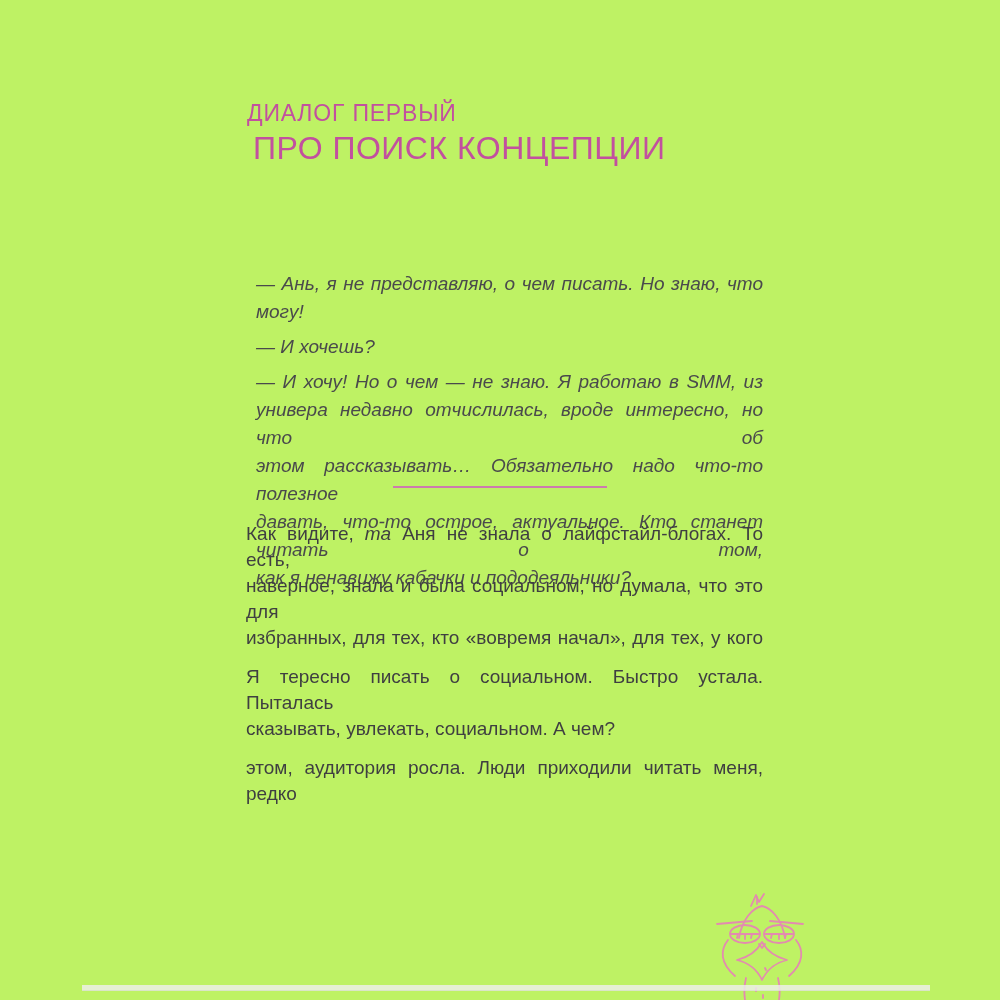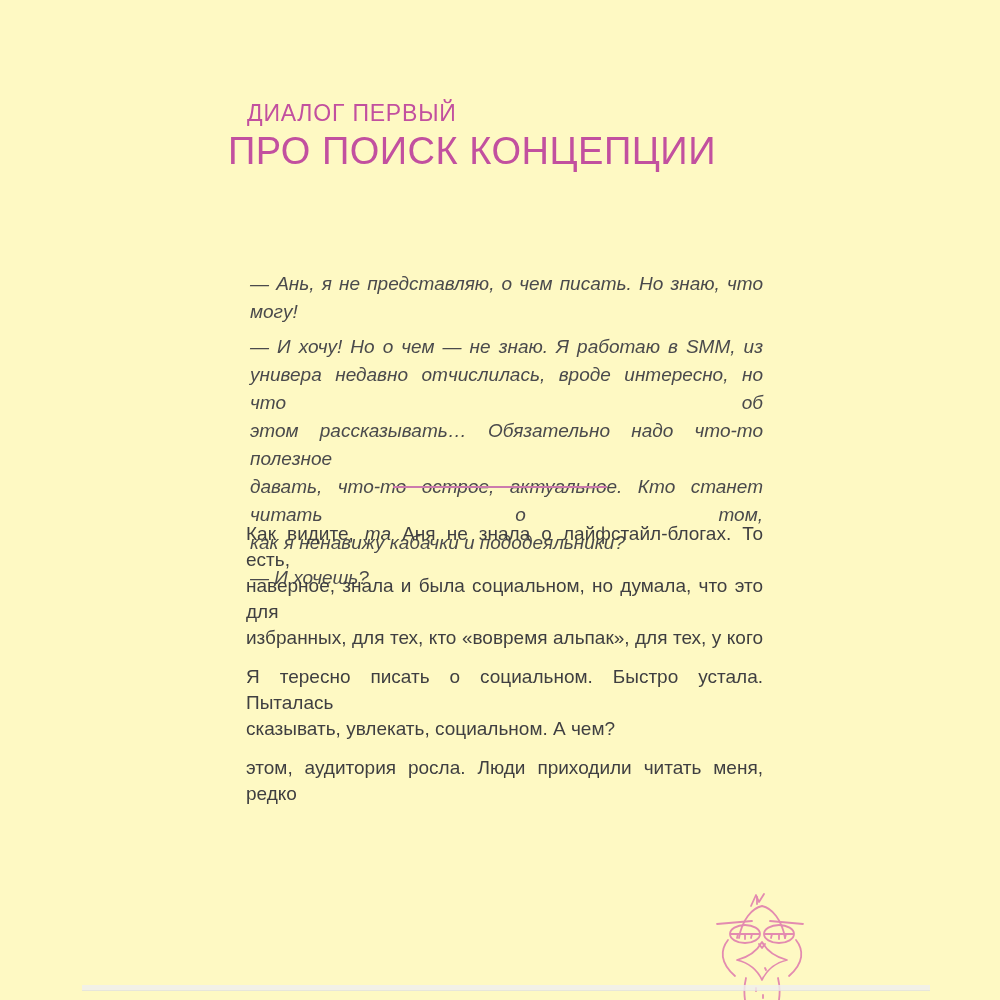--- a/index.html
+++ b/index.html
@@ -1,37 +1,37 @@
 <!DOCTYPE html>
 <html><head>
 <meta charset="utf-8">
 <style>
   html,body { margin:0; padding:0; }
   body { width:1000px; height:1000px; background:#ffffff; position:relative;
          font-family:"Liberation Sans", sans-serif; overflow:hidden; }
 
-  .page { position:absolute; inset:0; background:#fef9c3; }
+  .page { position:absolute; inset:0; background:#bef264; }
 
   .kicker {
     position:absolute; left:247px; top:100px;
     font-size:23px; font-weight:400; letter-spacing:0.8px;
     color:var(--accent); white-space:nowrap;
   }
   .title {
-    position:absolute; left:228px; top:130px;
-    font-size:38px; font-weight:300; letter-spacing:0.5px;
+    position:absolute; left:253px; top:130px;
+    font-size:32px; font-weight:300; letter-spacing:0.5px;
     color:var(--accent); white-space:nowrap;
   }
 
   .dialogue {
     position:absolute; left:246px; top:270px; width:517px;
     font-style:italic; color:var(--dialogue-text);
     font-size:19px; line-height:28px;
   }
-  .dialogue .para { margin:0 0 7px 4px; }
+  .dialogue .para { margin:0 0 7px 10px; }
 
   .bodytext {
     position:absolute; left:246px; top:521px; width:517px;
     color:var(--text); font-size:19px; line-height:26px;
   }
   .bodytext .para { margin:0 0 13px 0; }
 
   .tline { text-align:justify; text-align-last:justify; }
   .tline.last { text-align-last:left; }
 
@@ -56,38 +56,38 @@
 <div class="page">
 
   <div class="kicker">ДИАЛОГ ПЕРВЫЙ</div>
   <div class="title">ПРО ПОИСК КОНЦЕПЦИИ</div>
 
   <div class="dialogue">
       <div class="para">
         <div class="tline last">— Ань, я не представляю, о чем писать. Но знаю, что могу!</div>
       </div>
       <div class="para">
+        <div class="tline last">— И хочешь?</div>
+      </div>
+      <div class="para">
         <div class="tline">— И хочу! Но о чем — не знаю. Я работаю в SMM, из</div>
         <div class="tline">универа недавно отчислилась, вроде интересно, но что об</div>
         <div class="tline">этом рассказывать… Обязательно надо что-то полезное</div>
         <div class="tline">давать, что-то острое, актуальное. Кто станет читать о том,</div>
         <div class="tline last">как я ненавижу кабачки и пододеяльники?</div>
-      </div>
-      <div class="para">
-        <div class="tline last">— И хочешь?</div>
       </div>
     </div>
 
   <div class="divider"></div>
 
   <div class="bodytext">
       <div class="para">
         <div class="tline">Как видите, <em>та</em> Аня не знала о лайфстайл-блогах. То есть,</div>
         <div class="tline">наверное, знала и была социальном, но думала, что это для</div>
-        <div class="tline">избранных, для тех, кто «вовремя альпак», для тех, у кого</div>
+        <div class="tline">избранных, для тех, кто «вовремя начал», для тех, у кого</div>
       </div>
       <div class="para">
         <div class="tline">Я тересно писать о социальном. Быстро устала. Пыталась</div>
         <div class="tline last">сказывать, увлекать, социальном. А чем?</div>
       </div>
       <div class="para">
         <div class="tline">этом, аудитория росла. Люди приходили читать меня, редко</div>
       </div>
     </div>
 

